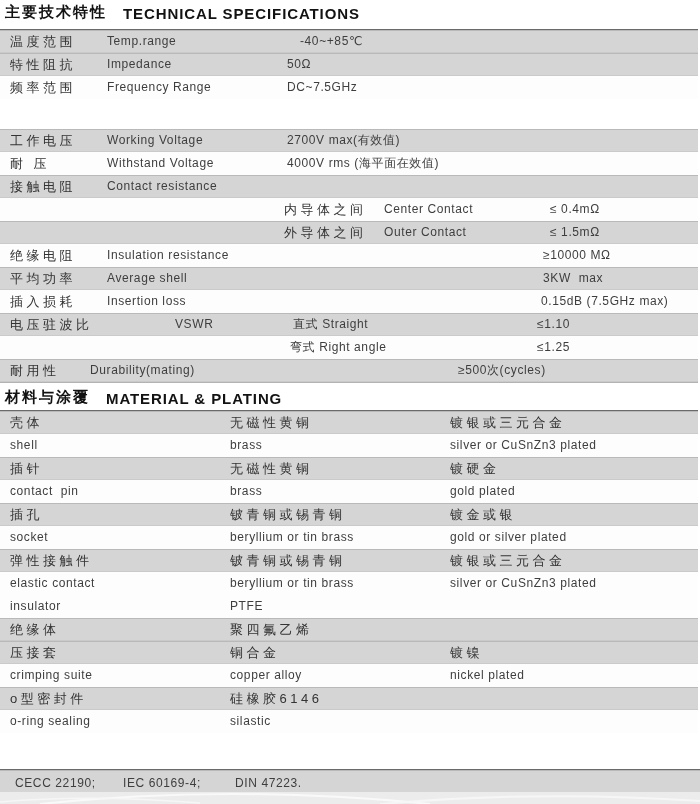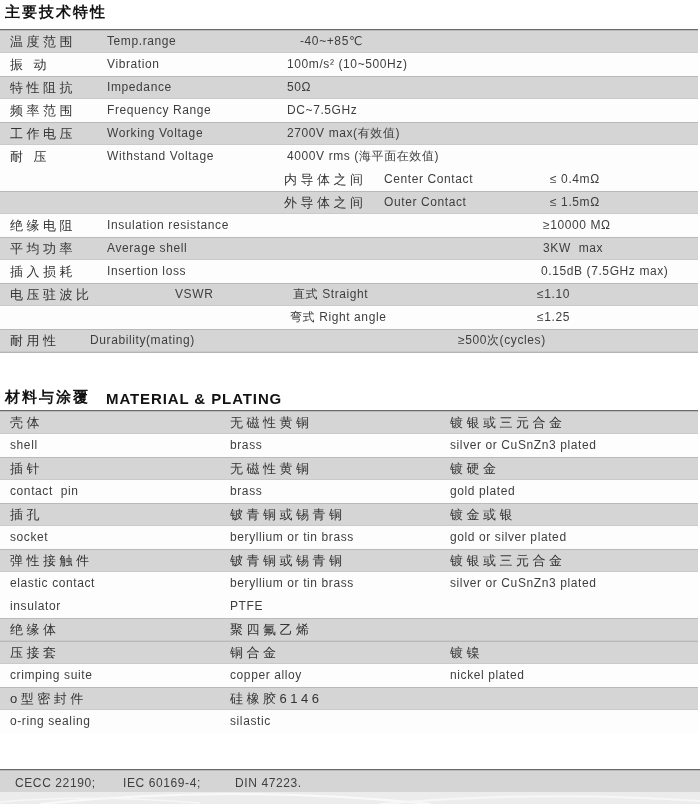--- a/index.html
+++ b/index.html
@@ -27,51 +27,51 @@
   .cell.zh{font-size:13px;letter-spacing:3.5px;color:#333;}
   .watermark{position:absolute;left:0;top:792px;}
 </style>
 </head>
 <body>
 
 <div class="page">
 
   <div class="sec-title" style="top:3px">
     <span class="zh-t">主要技术特性</span>
+    <span class="en-t">TECHNICAL SPECIFICATIONS</span>
   </div>
   <div class="tbl t-specs" style="top:29px">
       <div class="row shaded" style="height: 23px;">
         <span class="cell zh" style="left: 10px; line-height: 23px;">温度范围</span>
         <span class="cell" style="left: 107px; line-height: 23px;">Temp.range</span>
         <span class="cell" style="left: 300px; line-height: 23px;">-40~+85℃</span>
       </div>
-      <div class="row" style="height: 23px;">
-        <span class="cell zh" style="left: 10px; line-height: 23px;">振 动</span>
-        <span class="cell" style="left: 107px; line-height: 23px;">Vibration</span>
-        <span class="cell" style="left: 287px; line-height: 23px;">100m/s² (10~500Hz)</span>
-      </div>
       <div class="row shaded" style="height: 23px;">
         <span class="cell zh" style="left: 10px; line-height: 23px;">特性阻抗</span>
         <span class="cell" style="left: 107px; line-height: 23px;">Impedance</span>
         <span class="cell" style="left: 287px; line-height: 23px;">50Ω</span>
       </div>
       <div class="row" style="height: 23px;">
         <span class="cell zh" style="left: 10px; line-height: 23px;">频率范围</span>
         <span class="cell" style="left: 107px; line-height: 23px;">Frequency Range</span>
         <span class="cell" style="left: 287px; line-height: 23px;">DC~7.5GHz</span>
       </div>
-      <div class="row shaded" style="height: 23px;">
+      <div class="row shaded" style="height: 23px; margin-top: 30px;">
         <span class="cell zh" style="left: 10px; line-height: 23px;">工作电压</span>
         <span class="cell" style="left: 107px; line-height: 23px;">Working Voltage</span>
         <span class="cell" style="left: 287px; line-height: 23px;">2700V max(有效值)</span>
       </div>
       <div class="row" style="height: 23px;">
         <span class="cell zh" style="left: 10px; line-height: 23px;">耐 压</span>
         <span class="cell" style="left: 107px; line-height: 23px;">Withstand Voltage</span>
         <span class="cell" style="left: 287px; line-height: 23px;">4000V rms (海平面在效值)</span>
+      </div>
+      <div class="row shaded" style="height: 23px;">
+        <span class="cell zh" style="left: 10px; line-height: 23px;">接触电阻</span>
+        <span class="cell" style="left: 107px; line-height: 23px;">Contact resistance</span>
       </div>
       <div class="row" style="height: 23px;">
         <span class="cell zh" style="left: 284px; line-height: 23px;">内导体之间</span>
         <span class="cell" style="left: 384px; line-height: 23px;">Center Contact</span>
         <span class="cell" style="left: 550px; line-height: 23px;">≤ 0.4mΩ</span>
       </div>
       <div class="row shaded" style="height: 23px;">
         <span class="cell zh" style="left: 284px; line-height: 23px;">外导体之间</span>
         <span class="cell" style="left: 384px; line-height: 23px;">Outer Contact</span>
         <span class="cell" style="left: 550px; line-height: 23px;">≤ 1.5mΩ</span>

